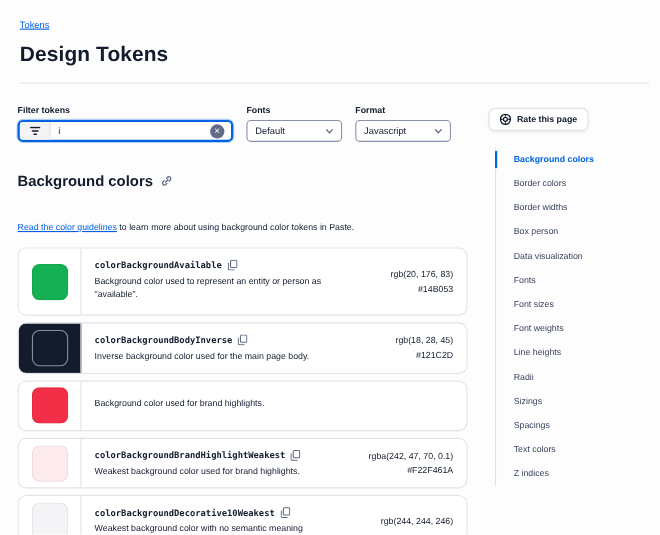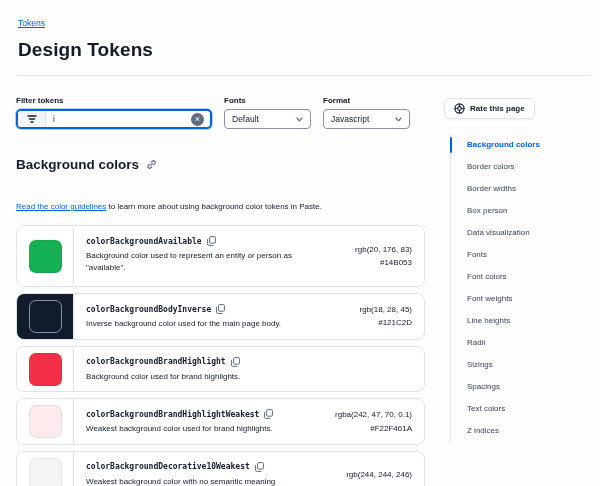--- a/index.html
+++ b/index.html
@@ -222,31 +222,20 @@
             <div>rgb(18, 28, 45)</div>
             <div>#121C2D</div>
           </div>
         </div>
 
         <div class="card">
           <div class="preview">
             <div class="swatch" style="background-color: rgb(242, 47, 70);"></div>
           </div>
           <div class="card-body">
-            <div class="token-name-row">
-              <span class="token-name">colorBackgroundBrandHighlight</span>
-              <button class="copy-btn">
-                  <svg width="9" height="10" viewBox="0 0 9 10">
-                    <g fill="none" stroke="#606B85" stroke-width="1">
-                      <rect x="2.6" y="0.6" width="5.8" height="6.6" rx="1"></rect>
-                      <path d="M6.4 9.4 H1.6 a1 1 0 0 1 -1 -1 V3"></path>
-                    </g>
-                  </svg>
-                </button>
-            </div>
             <div class="token-desc">Background color used for brand highlights.</div>
           </div>
         </div>
 
         <div class="card">
           <div class="preview">
             <div class="swatch" style="background-color: rgb(253, 234, 237);"></div>
           </div>
           <div class="card-body">
             <div class="token-name-row">
@@ -308,21 +297,21 @@
         </span>
         <span>Rate this page</span>
       </button>
       <ul class="toc">
         <li class="active">Background colors</li>
         <li>Border colors</li>
         <li>Border widths</li>
         <li>Box person</li>
         <li>Data visualization</li>
         <li>Fonts</li>
-        <li>Font colors</li>
+        <li>Font sizes</li>
         <li>Font weights</li>
         <li>Line heights</li>
         <li>Radii</li>
         <li>Sizings</li>
         <li>Spacings</li>
         <li>Text colors</li>
         <li>Z indices</li>
       </ul>
     </div>
   </div>

